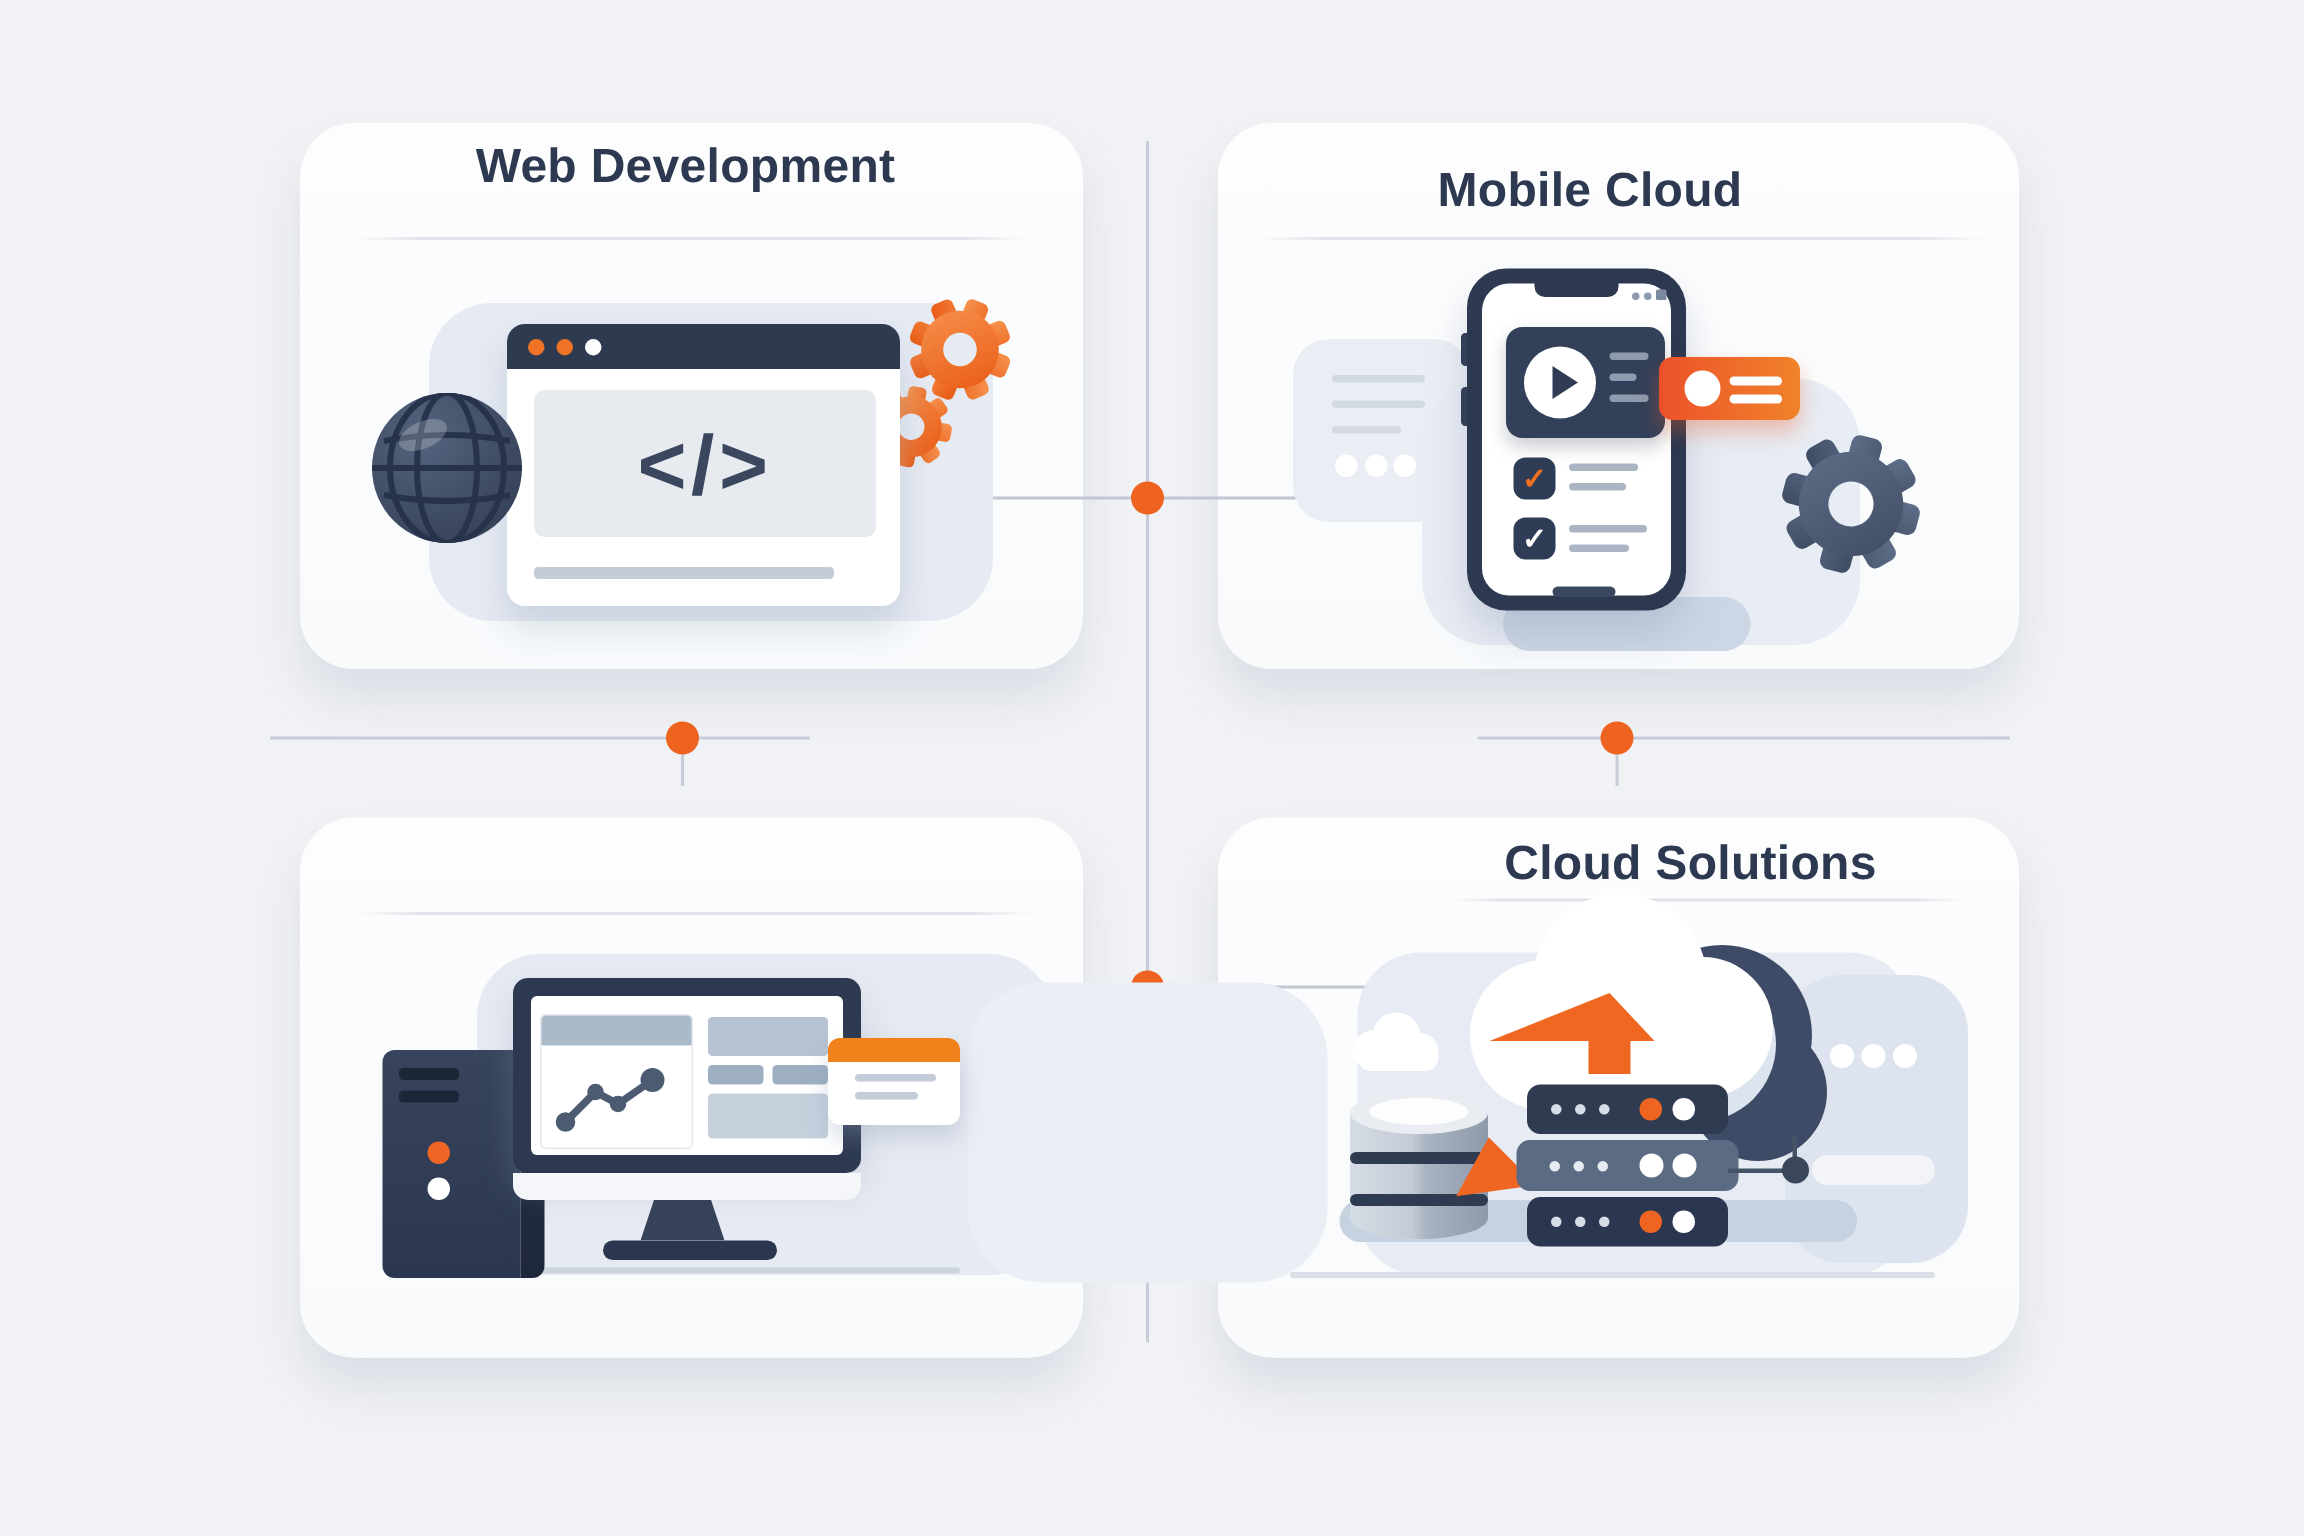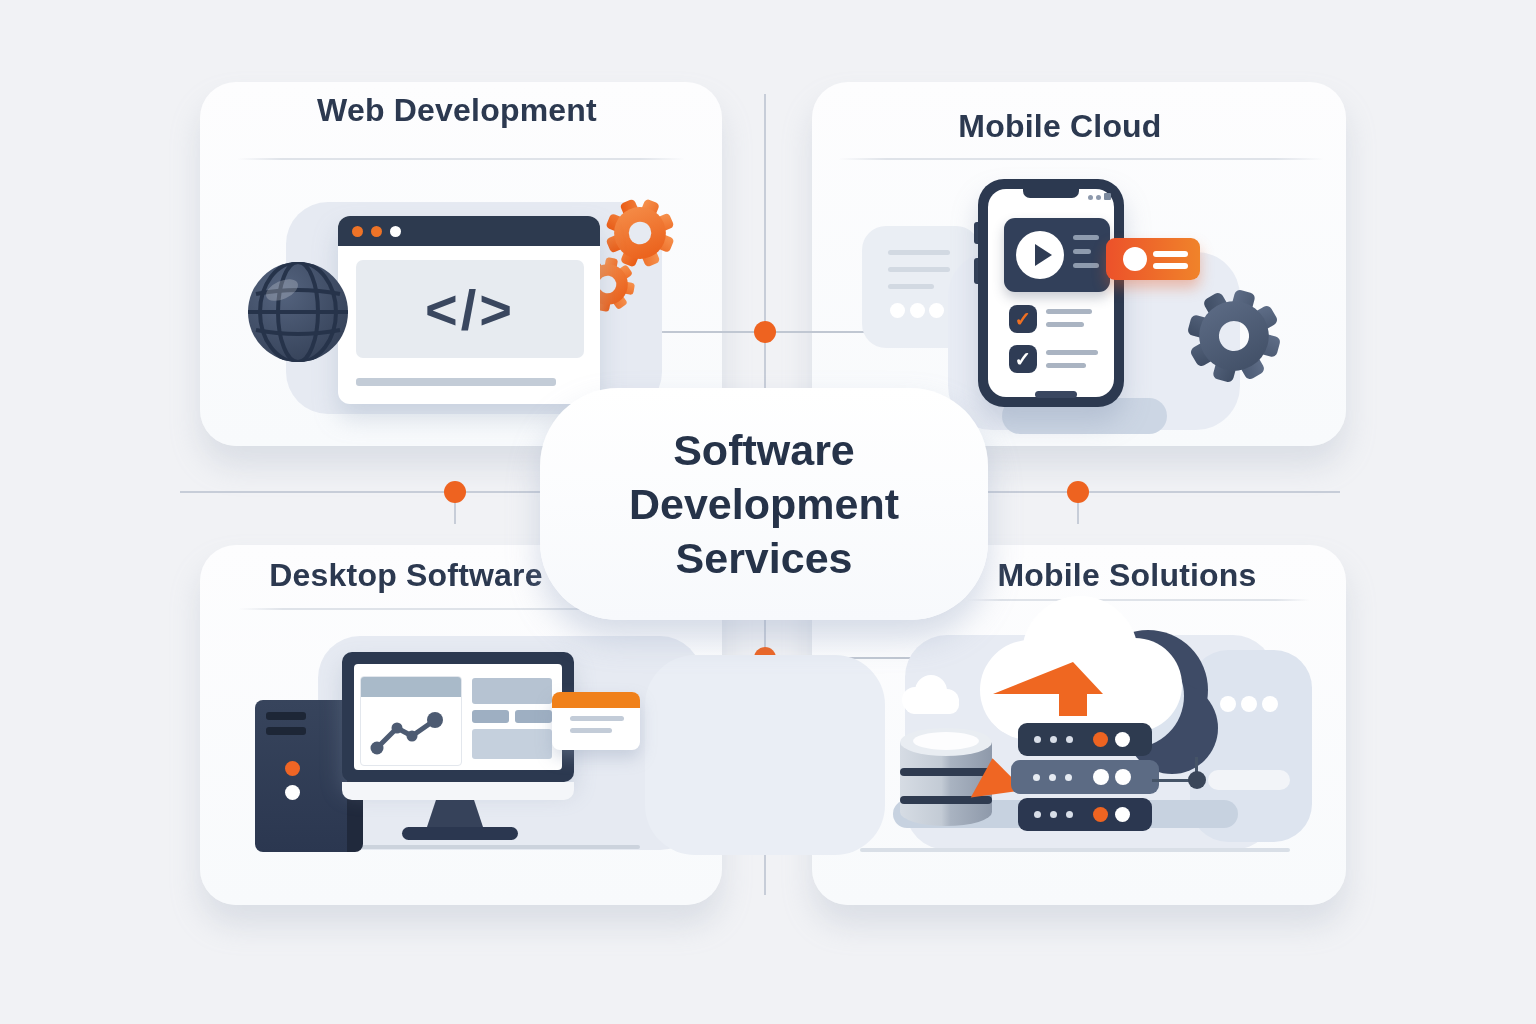--- a/index.html
+++ b/index.html
@@ -74,25 +74,24 @@
 
   <div class="card" style="left:200px;top:82px;width:522px;height:364px">
     <div class="qtitle" style="top:10px;transform:translateX(-4px)">Web Development</div>
     <div class="qdivider" style="left:37px;top:76px;width:448px"></div>
   </div>
   <div class="card" style="left:812px;top:82px;width:534px;height:364px">
     <div class="qtitle" style="top:26px;transform:translateX(-19px)">Mobile Cloud</div>
     <div class="qdivider" style="left:26px;top:76px;width:486px"></div>
   </div>
   <div class="card" style="left:200px;top:545px;width:522px;height:360px">
-    <div class="qtitle" style="top:12px;transform:translateX(-55px)">Desktop Software</div>
     <div class="qdivider" style="left:38px;top:63px;width:452px"></div>
   </div>
   <div class="card" style="left:812px;top:545px;width:534px;height:360px">
-    <div class="qtitle" style="top:12px;transform:translateX(48px)">Mobile Solutions</div>
+    <div class="qtitle" style="top:12px;transform:translateX(48px)">Cloud Solutions</div>
     <div class="qdivider" style="left:155px;top:54px;width:343px"></div>
   </div>
 
   <div class="cline" style="left:764px;top:94px;width:2px;height:801px"></div>
   <div class="cline cfade" style="left:618px;top:331px;width:312px;height:2px"></div>
   <div class="cline cfade" style="left:618px;top:657px;width:372px;height:2px"></div>
   <div class="cline" style="left:180px;top:491px;width:360px;height:2px"></div>
   <div class="cline" style="left:985px;top:491px;width:355px;height:2px"></div>
   <div class="cline" style="left:454px;top:492px;width:2px;height:32px"></div>
   <div class="cline" style="left:1077px;top:492px;width:2px;height:32px"></div>
@@ -262,19 +261,14 @@
     <div class="dot" style="left:32px;top:13px;width:7px;height:7px;background:#d8dee8"></div>
     <div class="dot" style="left:48px;top:13px;width:7px;height:7px;background:#d8dee8"></div>
     <div class="dot" style="left:75px;top:9px;width:15px;height:15px;background:#ee6421"></div>
     <div class="dot" style="left:97px;top:9px;width:15px;height:15px;background:#fff"></div>
   </div>
   <div class="abs" style="left:1195px;top:757px;width:3px;height:24px;background:#465467"></div>
   <div class="abs" style="left:1152px;top:779px;width:46px;height:3px;background:#465467"></div>
   <div class="dot" style="left:1188px;top:771px;width:18px;height:18px;background:#3a4659"></div>
   <div class="abs" style="left:1208px;top:770px;width:82px;height:20px;background:#f2f4f8;border-radius:10px"></div>
 
-  <div class="center-pill">
-    <div>Software</div>
-    <div>Development</div>
-    <div>Services</div>
-  </div>
 
 </div>
 
 </body></html>

